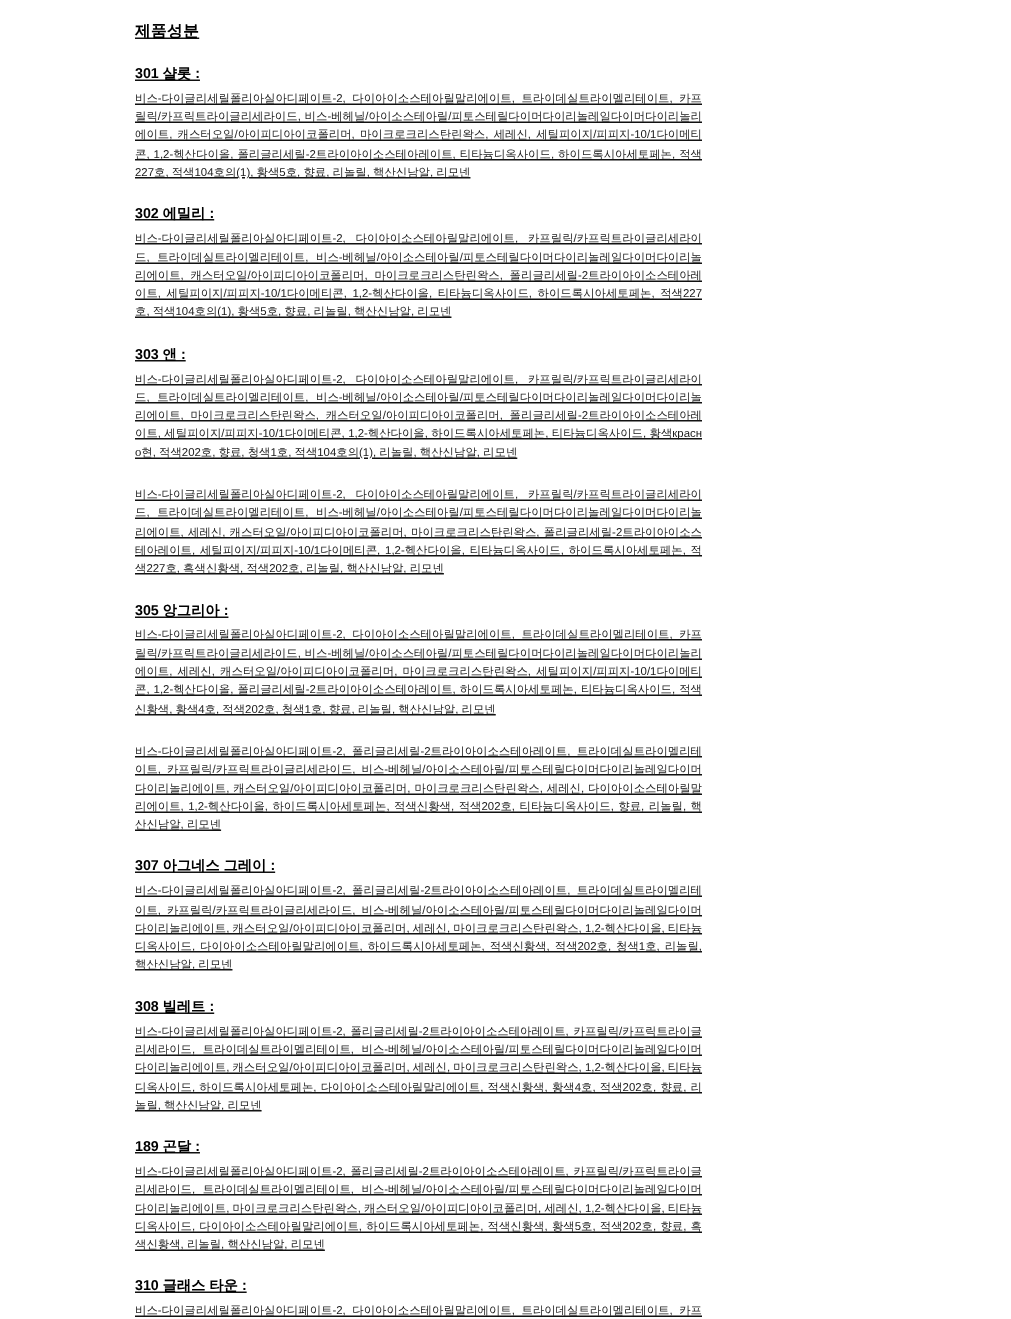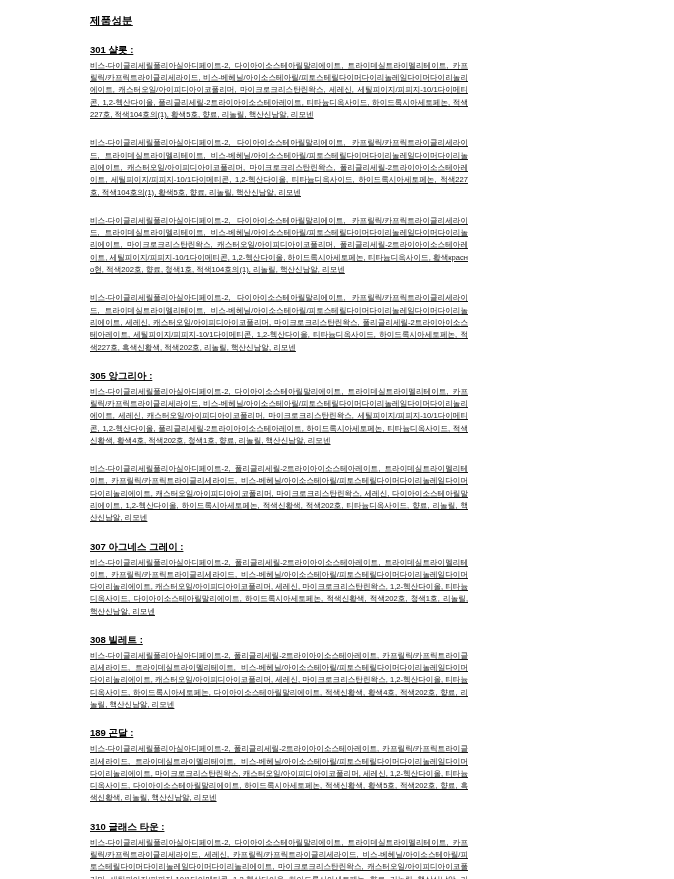--- a/index.html
+++ b/index.html
@@ -52,24 +52,26 @@
 <div class="page">
 
   <h1 class="doc-title">제품성분</h1>
 
   <div class="section">
     <div class="section-heading">301 샬롯 :</div>
     <p class="section-body">비스-다이글리세릴폴리아실아디페이트-2, 다이아이소스테아릴말리에이트, 트라이데실트라이멜리테이트, 카프릴릭/카프릭트라이글리세라이드, 비스-베헤닐/아이소스테아릴/피토스테릴다이머다이리놀레일다이머다이리놀리에이트, 캐스터오일/아이피디아이코폴리머, 마이크로크리스탄린왁스, 세레신, 세틸피이지/피피지-10/1다이메티콘, 1,2-헥산다이올, 폴리글리세릴-2트라이아이소스테아레이트, 티타늄디옥사이드, 하이드록시아세토페논, 적색227호, 적색104호의(1), 황색5호, 향료, 리놀릴, 핵산신남알, 리모넨</p>
   </div>
 
   <div class="section">
+    <div class="section-heading">302 에밀리 :</div>
     <p class="section-body">비스-다이글리세릴폴리아실아디페이트-2, 다이아이소스테아릴말리에이트, 카프릴릭/카프릭트라이글리세라이드, 트라이데실트라이멜리테이트, 비스-베헤닐/아이소스테아릴/피토스테릴다이머다이리놀레일다이머다이리놀리에이트, 캐스터오일/아이피디아이코폴리머, 마이크로크리스탄린왁스, 폴리글리세릴-2트라이아이소스테아레이트, 세틸피이지/피피지-10/1다이메티콘, 1,2-헥산다이올, 티타늄디옥사이드, 하이드록시아세토페논, 적색227호, 적색104호의(1), 황색5호, 향료, 리놀릴, 핵산신남알, 리모넨</p>
   </div>
 
   <div class="section">
+    <div class="section-heading">303 앤 :</div>
     <p class="section-body">비스-다이글리세릴폴리아실아디페이트-2, 다이아이소스테아릴말리에이트, 카프릴릭/카프릭트라이글리세라이드, 트라이데실트라이멜리테이트, 비스-베헤닐/아이소스테아릴/피토스테릴다이머다이리놀레일다이머다이리놀리에이트, 마이크로크리스탄린왁스, 캐스터오일/아이피디아이코폴리머, 폴리글리세릴-2트라이아이소스테아레이트, 세틸피이지/피피지-10/1다이메티콘, 1,2-헥산다이올, 하이드록시아세토페논, 티타늄디옥사이드, 황색красно현, 적색202호, 향료, 청색1호, 적색104호의(1), 리놀릴, 핵산신남알, 리모넨</p>
   </div>
 
   <div class="section">
     <p class="section-body">비스-다이글리세릴폴리아실아디페이트-2, 다이아이소스테아릴말리에이트, 카프릴릭/카프릭트라이글리세라이드, 트라이데실트라이멜리테이트, 비스-베헤닐/아이소스테아릴/피토스테릴다이머다이리놀레일다이머다이리놀리에이트, 세레신, 캐스터오일/아이피디아이코폴리머, 마이크로크리스탄린왁스, 폴리글리세릴-2트라이아이소스테아레이트, 세틸피이지/피피지-10/1다이메티콘, 1,2-헥산다이올, 티타늄디옥사이드, 하이드록시아세토페논, 적색227호, 흑색신황색, 적색202호, 리놀릴, 핵산신남알, 리모넨</p>
   </div>
 
   <div class="section">
     <div class="section-heading">305 앙그리아 :</div>
     <p class="section-body">비스-다이글리세릴폴리아실아디페이트-2, 다이아이소스테아릴말리에이트, 트라이데실트라이멜리테이트, 카프릴릭/카프릭트라이글리세라이드, 비스-베헤닐/아이소스테아릴/피토스테릴다이머다이리놀레일다이머다이리놀리에이트, 세레신, 캐스터오일/아이피디아이코폴리머, 마이크로크리스탄린왁스, 세틸피이지/피피지-10/1다이메티콘, 1,2-헥산다이올, 폴리글리세릴-2트라이아이소스테아레이트, 하이드록시아세토페논, 티타늄디옥사이드, 적색신황색, 황색4호, 적색202호, 청색1호, 향료, 리놀릴, 핵산신남알, 리모넨</p>

